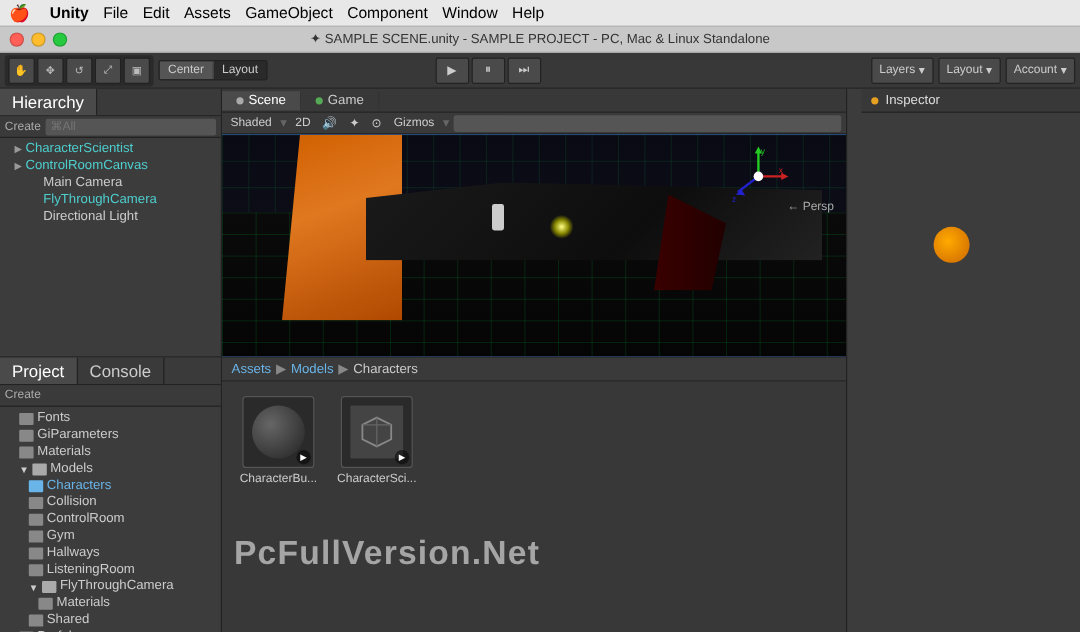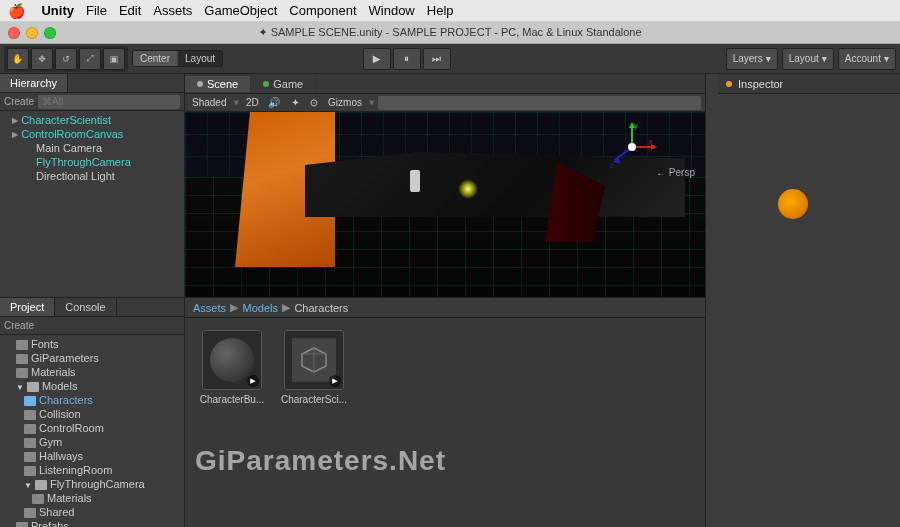--- a/index.html
+++ b/index.html
@@ -152,21 +152,21 @@
       border-right: 1px solid #222;
     }
 
     .panel-tabs {
       display: flex;
       background: #3a3a3a;
       border-bottom: 1px solid #222;
     }
     .panel-tab {
       padding: 3px 10px;
-      font-size: 11px;
+      font-size: 14px;
       color: #ccc;
       cursor: pointer;
       border-right: 1px solid #222;
       background: #3a3a3a;
     }
     .panel-tab.active {
       background: #4a4a4a;
       color: #fff;
     }
 
@@ -822,13 +822,13 @@
     <div class="inspector-header">
       <div class="inspector-dot"></div>
       <span>Inspector</span>
     </div>
     <div class="inspector-content">
       <div class="inspector-circle"></div>
     </div>
   </div>
 </div>
 
-<div class="watermark">GiParameters.Net</div>
+<div class="watermark">PcFullVersion.Net</div>
 
 </body></html>

